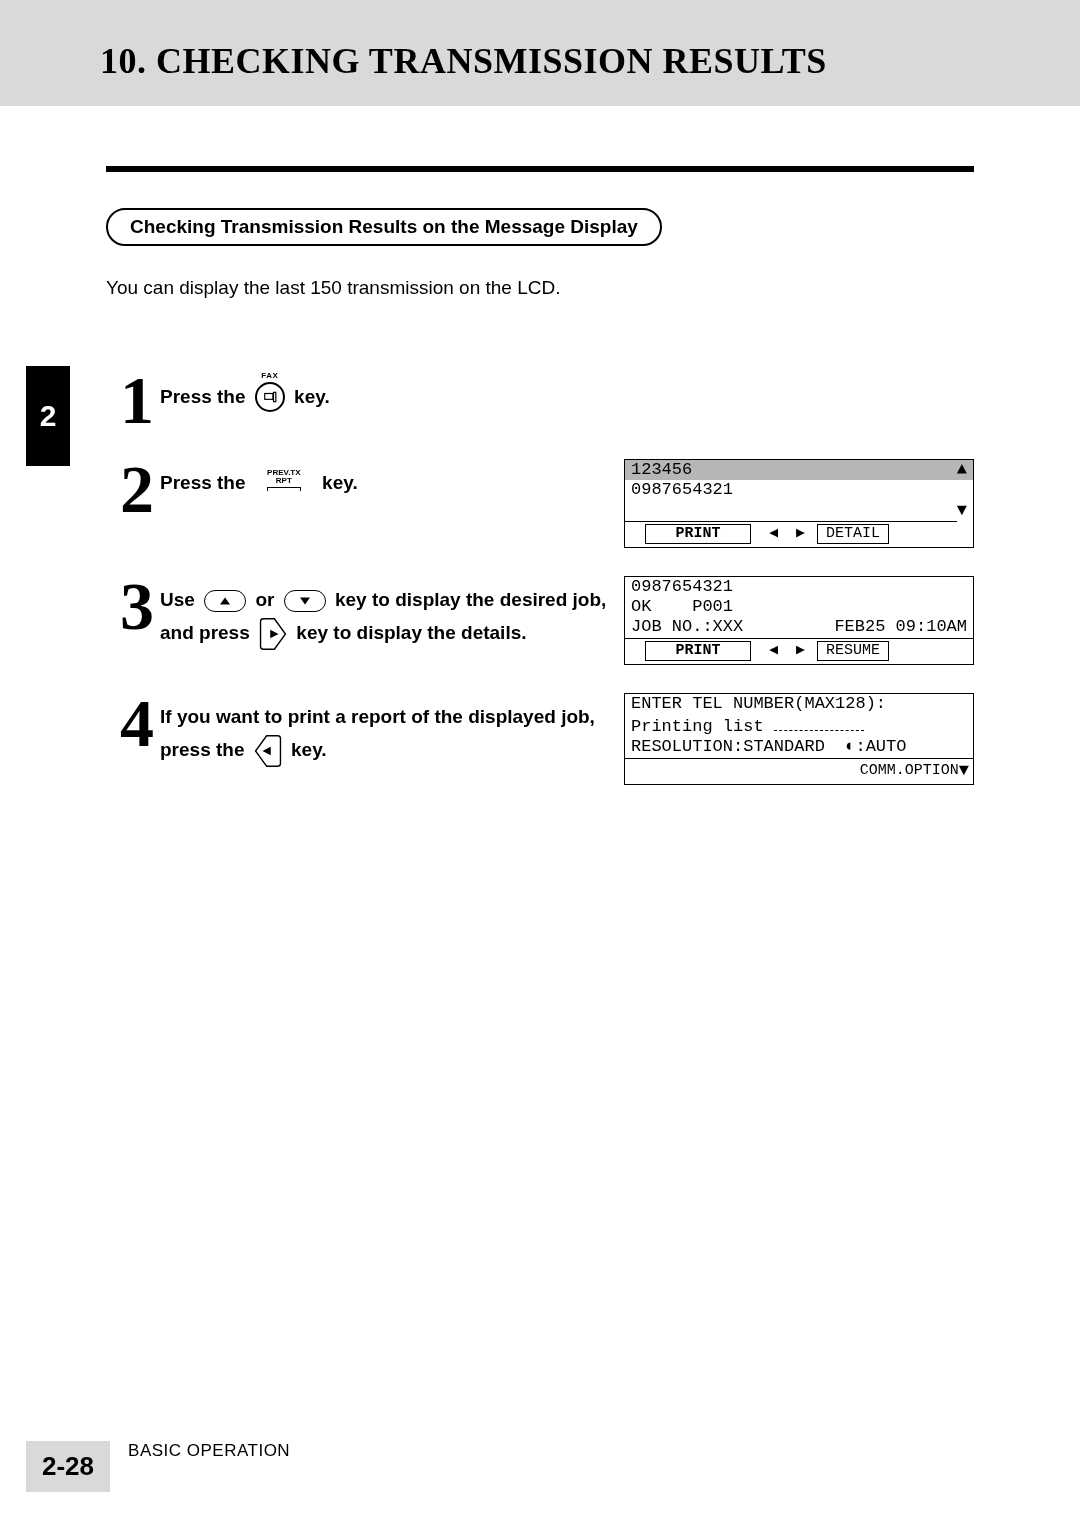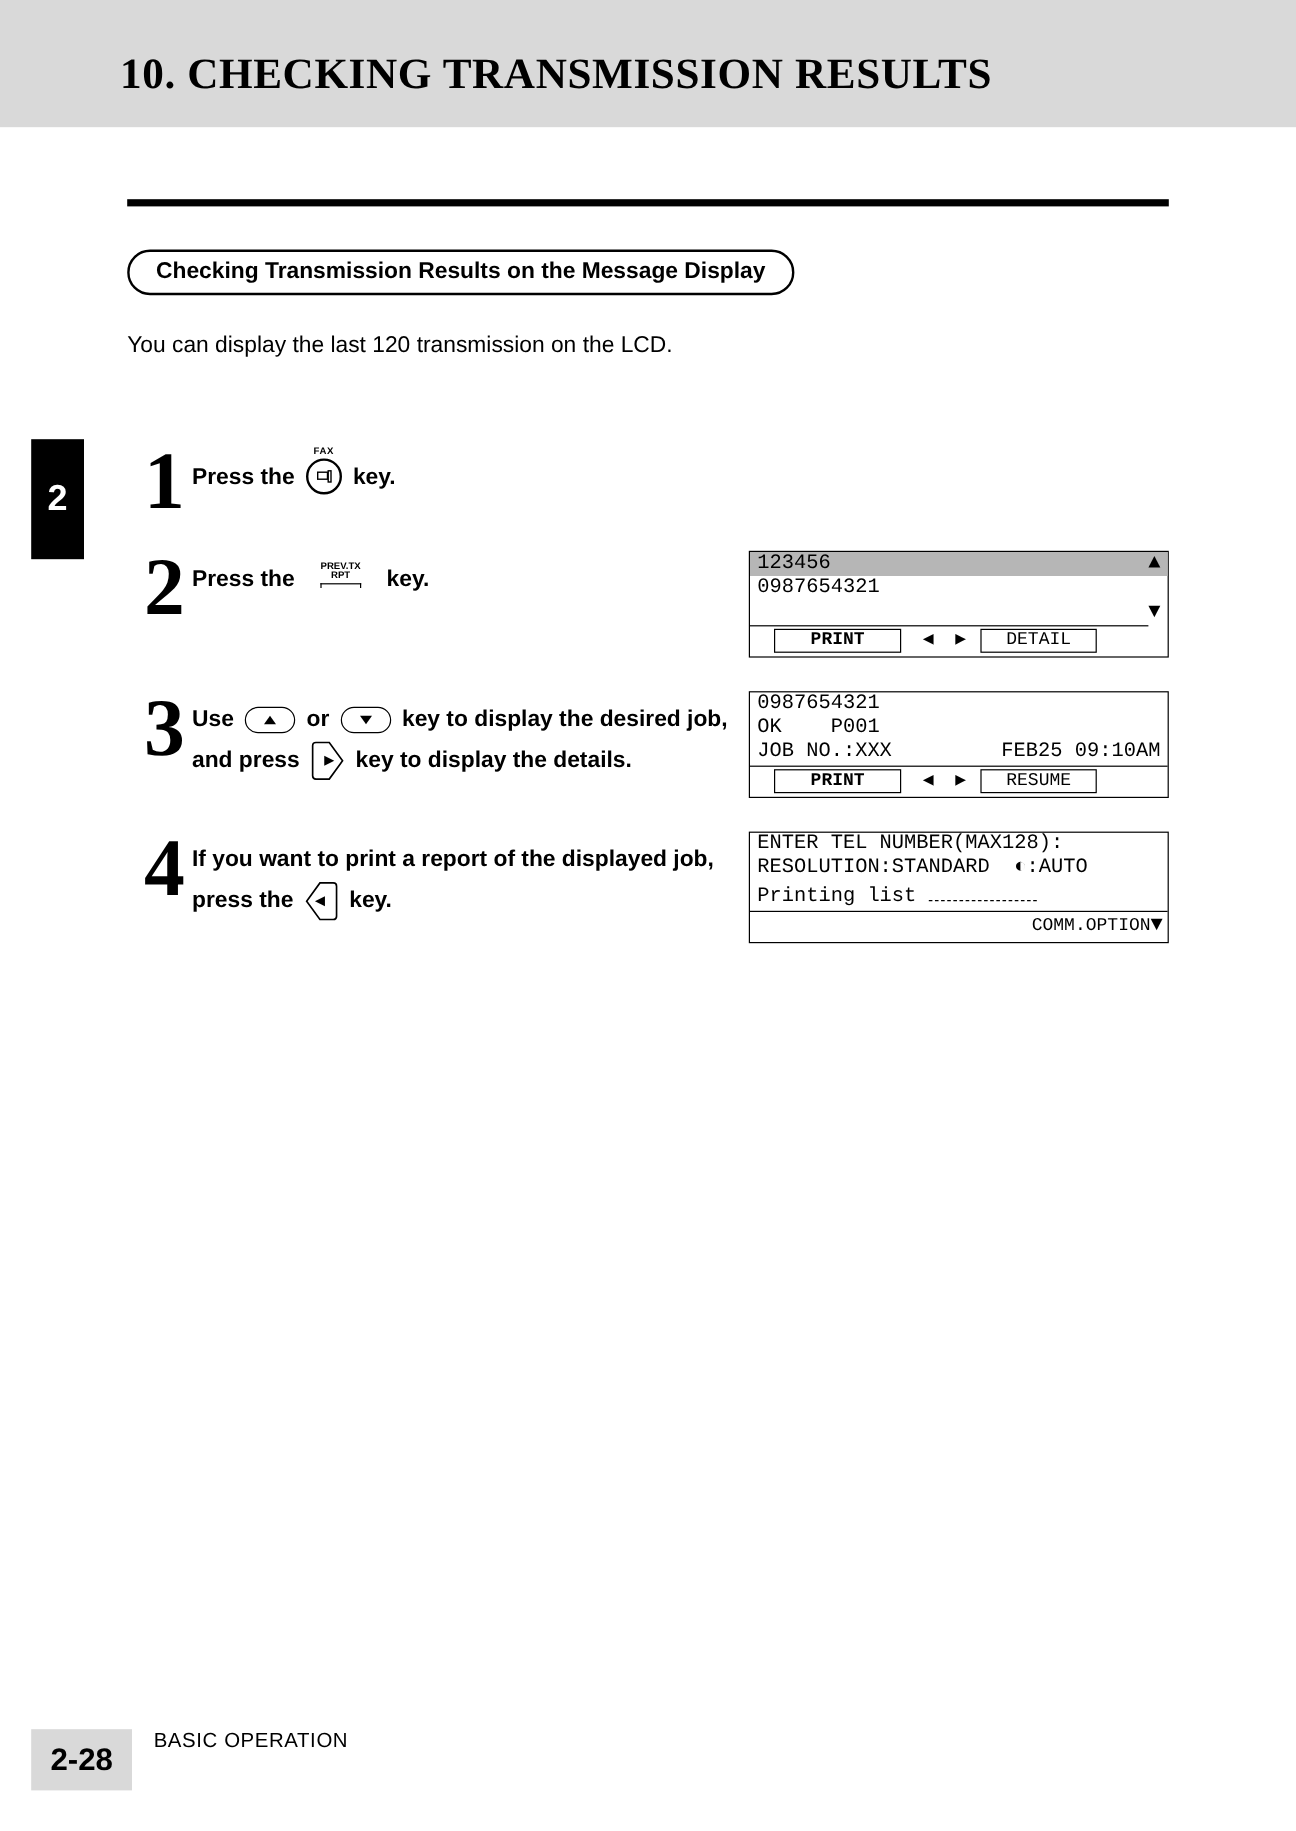--- a/index.html
+++ b/index.html
@@ -107,21 +107,21 @@
   .lcd .right-sym { float:right; }
   .lcd-softrow {
     display:flex; align-items:center; height:26px;
     border-top: 1px solid #000;
   }
   .softbtn {
     border:1.5px solid #000; font-family:"Courier New",monospace; font-size:15px;
     padding: 0 0; height:20px; line-height:18px; text-align:center; flex:0 0 auto;
   }
   .softbtn.w1 { width:106px; margin-left:20px;font-weight:bold; }
-  .softbtn.w2 { width:97px; margin-left:12px; }
+  .softbtn.w2 { width:72px; margin-left:12px; }
   .softnav { flex:0 0 auto; margin-left:18px; font-size:15px; }
   .softgap { flex:1 1 auto; }
 
   .dashed-underline {
     display:inline-block; border-bottom:1.5px dashed #000; min-width:90px; height:1em;
   }
 
   .footer {
     position: absolute; left: 26px; bottom: 34px;
     display:flex; align-items:flex-start; gap:18px;
@@ -143,21 +143,21 @@
 </div>
 
 <div class="content-wrap">
   <div class="hrule"></div>
 
   <div>
     <span class="pill">Checking Transmission Results on the Message Display</span>
   </div>
 
   <div class="intro">
-    <div>You can display the last 120 transmission on the LCD.</div>
+    <div>You can display the last 150 transmission on the LCD.</div>
   </div>
 
   <div class="steps">
 
     <div class="step-row">
       <div class="step-num">1</div>
       <div class="step-body">
         <span>Press the</span>
         <span class="icon-slot fax-key">
           <span class="micro">FAX</span>
@@ -241,22 +241,22 @@
           <svg viewBox="0 0 40 52">
             <path d="M34 4 Q38 4 38 8 L38 44 Q38 48 34 48 Q18 48 18 48 L2 26 L18 4 Z" fill="none" stroke="#000" stroke-width="2"></path>
             <polygon points="24,20 12,26 24,32" fill="#000"></polygon>
           </svg>
         </span>
         <span>key.</span>
       </div>
       <div class="lcd-wrap">
         <div class="lcd">
           <div class="lcd-line">ENTER TEL NUMBER(MAX128):</div>
+          <div class="lcd-line"><span>Printing list</span> <span class="dashed-underline"></span></div>
           <div class="lcd-line"><span>RESOLUTION:STANDARD</span>&nbsp;&nbsp;<span>◐</span><span>:AUTO</span></div>
-          <div class="lcd-line"><span>Printing list</span> <span class="dashed-underline"></span></div>
           <div class="lcd-softrow" style="justify-content:flex-end; padding-right:4px;">
             <span style="font-family:'Courier New',monospace; font-size:15px;">COMM.OPTION</span>
             <span>▼</span>
           </div>
         </div>
       </div>
     </div>
 
   </div>
 </div>

